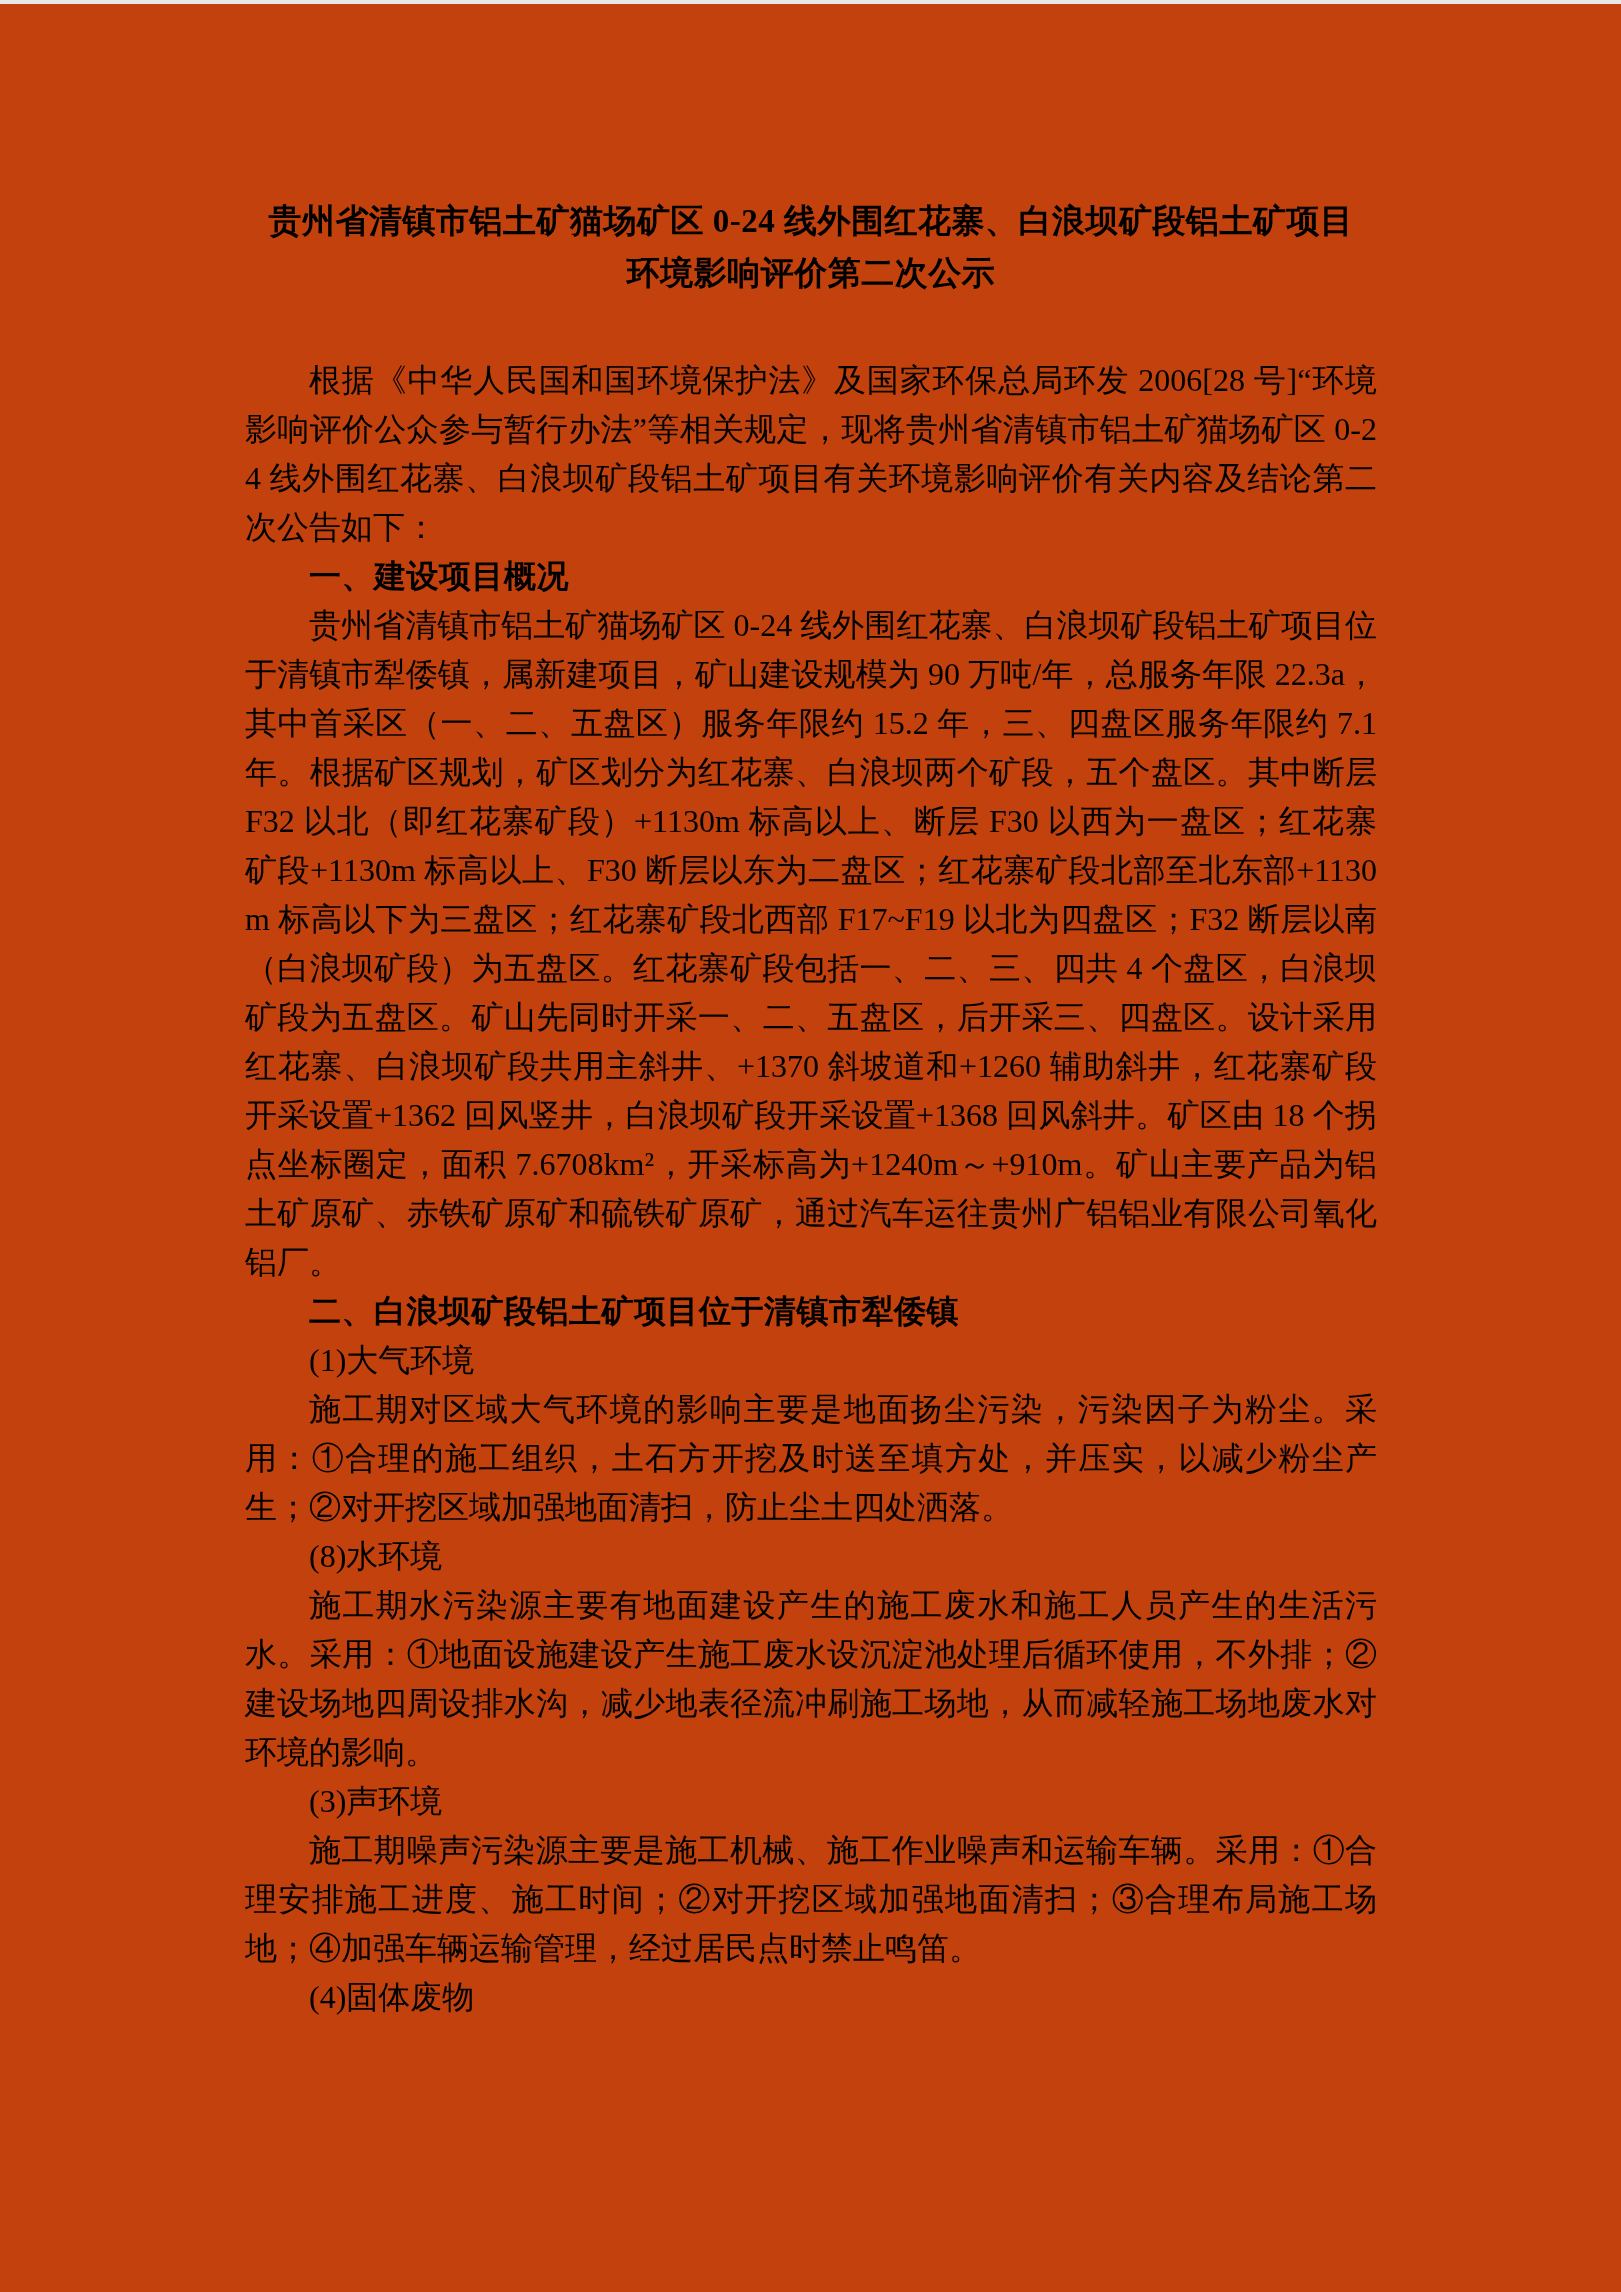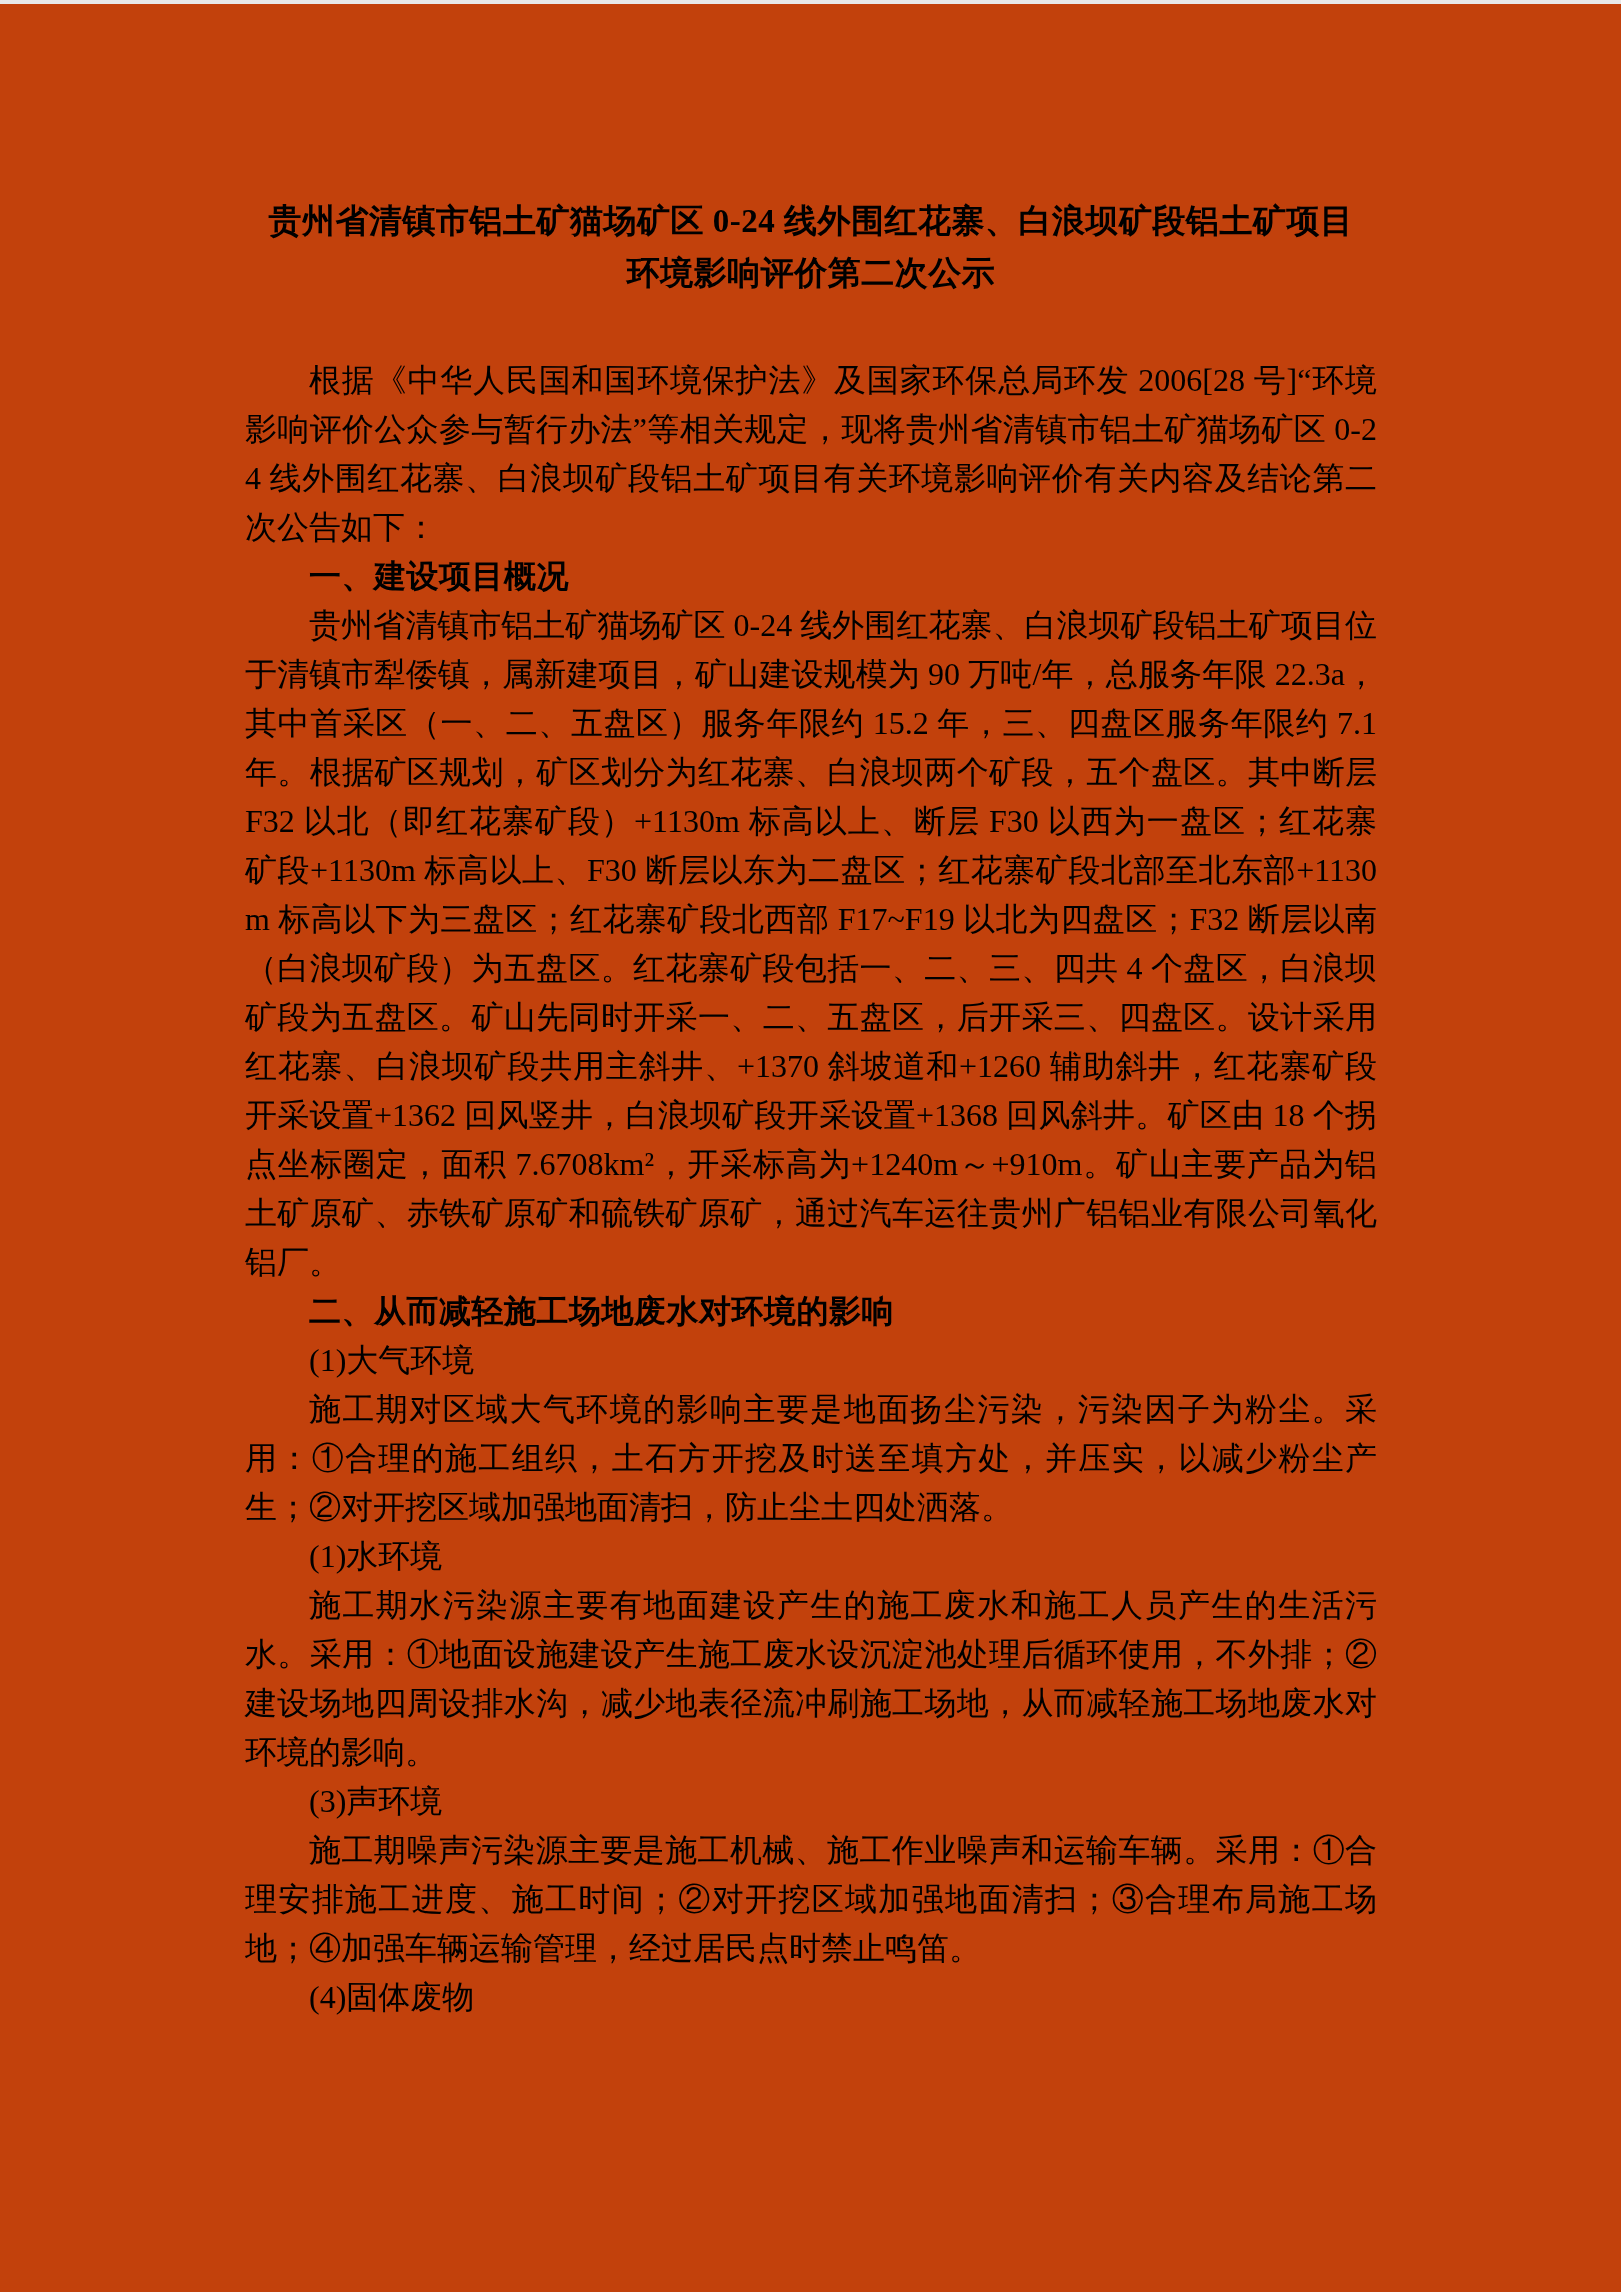--- a/index.html
+++ b/index.html
@@ -58,24 +58,24 @@
 
   <h1 class="doc-title">
     <span class="title-line">贵州省清镇市铝土矿猫场矿区 0-24 线外围红花寨、白浪坝矿段铝土矿项目</span>
     <span class="title-line">环境影响评价第二次公示</span>
   </h1>
 
   <div class="doc-body">
     <p class="body">根据《中华人民国和国环境保护法》及国家环保总局环发 2006[28 号]“环境影响评价公众参与暂行办法”等相关规定，现将贵州省清镇市铝土矿猫场矿区 0-24 线外围红花寨、白浪坝矿段铝土矿项目有关环境影响评价有关内容及结论第二次公告如下：</p>
     <p class="section-heading">一、建设项目概况</p>
     <p class="body">贵州省清镇市铝土矿猫场矿区 0-24 线外围红花寨、白浪坝矿段铝土矿项目位于清镇市犁倭镇，属新建项目，矿山建设规模为 90 万吨/年，总服务年限 22.3a，其中首采区（一、二、五盘区）服务年限约 15.2 年，三、四盘区服务年限约 7.1 年。根据矿区规划，矿区划分为红花寨、白浪坝两个矿段，五个盘区。其中断层 F32 以北（即红花寨矿段）+1130m 标高以上、断层 F30 以西为一盘区；红花寨矿段+1130m 标高以上、F30 断层以东为二盘区；红花寨矿段北部至北东部+1130m 标高以下为三盘区；红花寨矿段北西部 F17~F19 以北为四盘区；F32 断层以南（白浪坝矿段）为五盘区。红花寨矿段包括一、二、三、四共 4 个盘区，白浪坝矿段为五盘区。矿山先同时开采一、二、五盘区，后开采三、四盘区。设计采用红花寨、白浪坝矿段共用主斜井、+1370 斜坡道和+1260 辅助斜井，红花寨矿段开采设置+1362 回风竖井，白浪坝矿段开采设置+1368 回风斜井。矿区由 18 个拐点坐标圈定，面积 7.6708km²，开采标高为+1240m～+910m。矿山主要产品为铝土矿原矿、赤铁矿原矿和硫铁矿原矿，通过汽车运往贵州广铝铝业有限公司氧化铝厂。</p>
-    <p class="section-heading">二、从而减轻施工场地废水对环境的影响</p>
+    <p class="section-heading">二、白浪坝矿段铝土矿项目位于清镇市犁倭镇</p>
     <p class="subheading">(1)大气环境</p>
     <p class="body">施工期对区域大气环境的影响主要是地面扬尘污染，污染因子为粉尘。采用：①合理的施工组织，土石方开挖及时送至填方处，并压实，以减少粉尘产生；②对开挖区域加强地面清扫，防止尘土四处洒落。</p>
-    <p class="subheading">(1)水环境</p>
+    <p class="subheading">(8)水环境</p>
     <p class="body">施工期水污染源主要有地面建设产生的施工废水和施工人员产生的生活污水。采用：①地面设施建设产生施工废水设沉淀池处理后循环使用，不外排；②建设场地四周设排水沟，减少地表径流冲刷施工场地，从而减轻施工场地废水对环境的影响。</p>
     <p class="subheading">(3)声环境</p>
     <p class="body">施工期噪声污染源主要是施工机械、施工作业噪声和运输车辆。采用：①合理安排施工进度、施工时间；②对开挖区域加强地面清扫；③合理布局施工场地；④加强车辆运输管理，经过居民点时禁止鸣笛。</p>
     <p class="subheading">(4)固体废物</p>
   </div>
 
 </div>
 
 
 </body></html>

